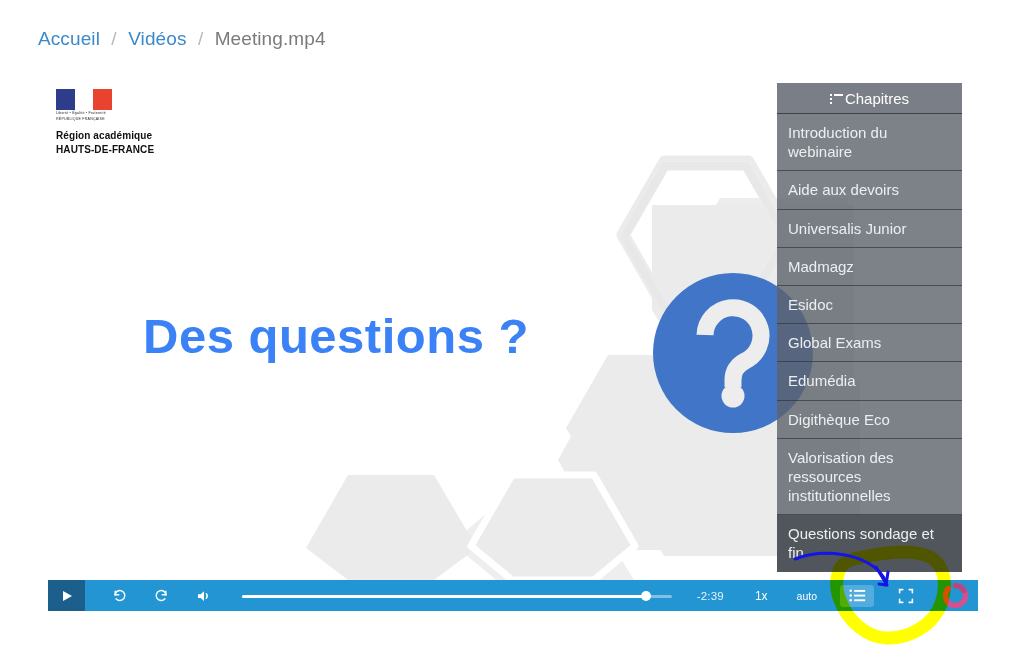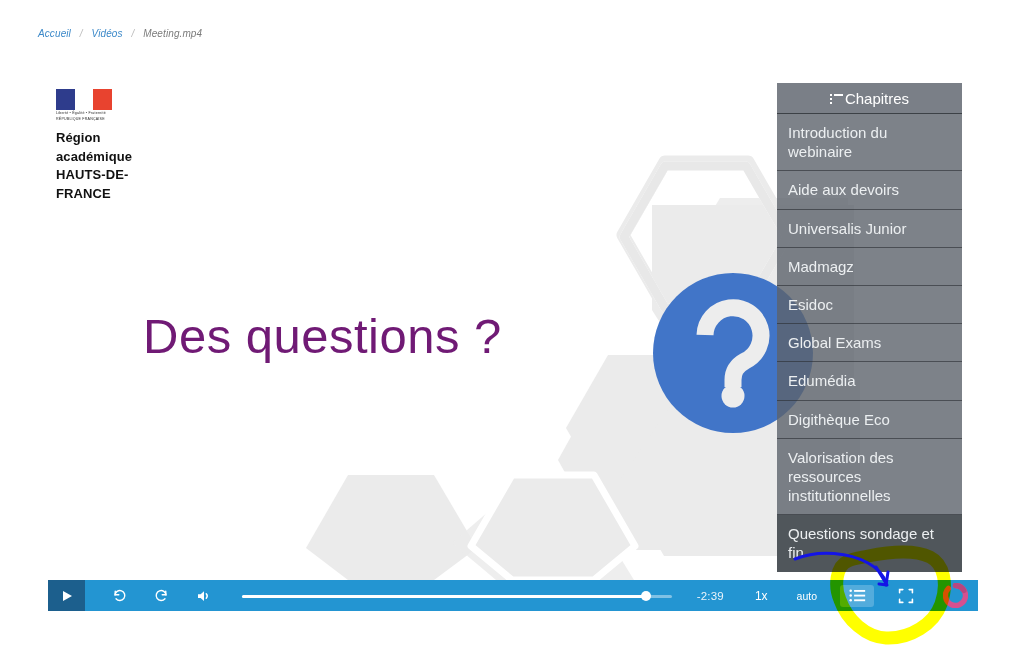--- a/index.html
+++ b/index.html
@@ -8,23 +8,22 @@
     width: 1024px; height: 649px;
     background: #ffffff;
     font-family: "Liberation Sans", sans-serif;
     overflow: hidden;
   }
   #root { position: relative; width: 1024px; height: 649px; background:#fff; }
 
   
   .breadcrumb {
     position: absolute; left: 38px; top: 28px;
-    font-size: 10px; letter-spacing: .1px;
+    font-size: 19px; letter-spacing: .1px;
     white-space: nowrap;
-    font-style: italic;
   }
   .breadcrumb a, .breadcrumb span { text-decoration: none; }
   .crumb-link { color: #3c89c9; }
   .crumb-sep  { color: #b9b9b9; margin: 0 6px; }
   .crumb-cur  { color: #7b7b7b; }
 
   
   .player {
     position: absolute; left: 48px; top: 80px;
     width: 930px; height: 531px;
@@ -49,28 +48,28 @@
   .marianne {
     position: absolute; left: 2px; top: 2px;
     width: 16px; height: 15px;
     color: #fff; font-size: 11px; line-height: 15px;
   }
   .devise {
     font-size: 3.6px; color: #2a2a2a; letter-spacing: .2px;
     margin-top: 1px; line-height: 1.5;
   }
   .logo-org {
-    margin-top: 6px; font-size: 13px; font-weight: bold;
+    margin-top: 6px; font-size: 10px; font-weight: bold;
     color: #111; line-height: 1.45; letter-spacing: .1px;
   }
 
   .slide-title {
     position: absolute; left: 95px; top: 228px;
-    font-size: 49px; color: #701a75;
-    font-weight: 400; letter-spacing: .5px;
+    font-size: 49px; color: #3b82f6;
+    font-weight: 700; letter-spacing: .5px;
     white-space: nowrap;
   }
   @supports (font-stretch: 100%) { .slide-title { font-stretch: 100%; } }
 
   
   .qbadge {
     position: absolute; left: 605px; top: 193px;
     width: 160px; height: 160px; border-radius: 50%;
     background: #4175c8;
   }

